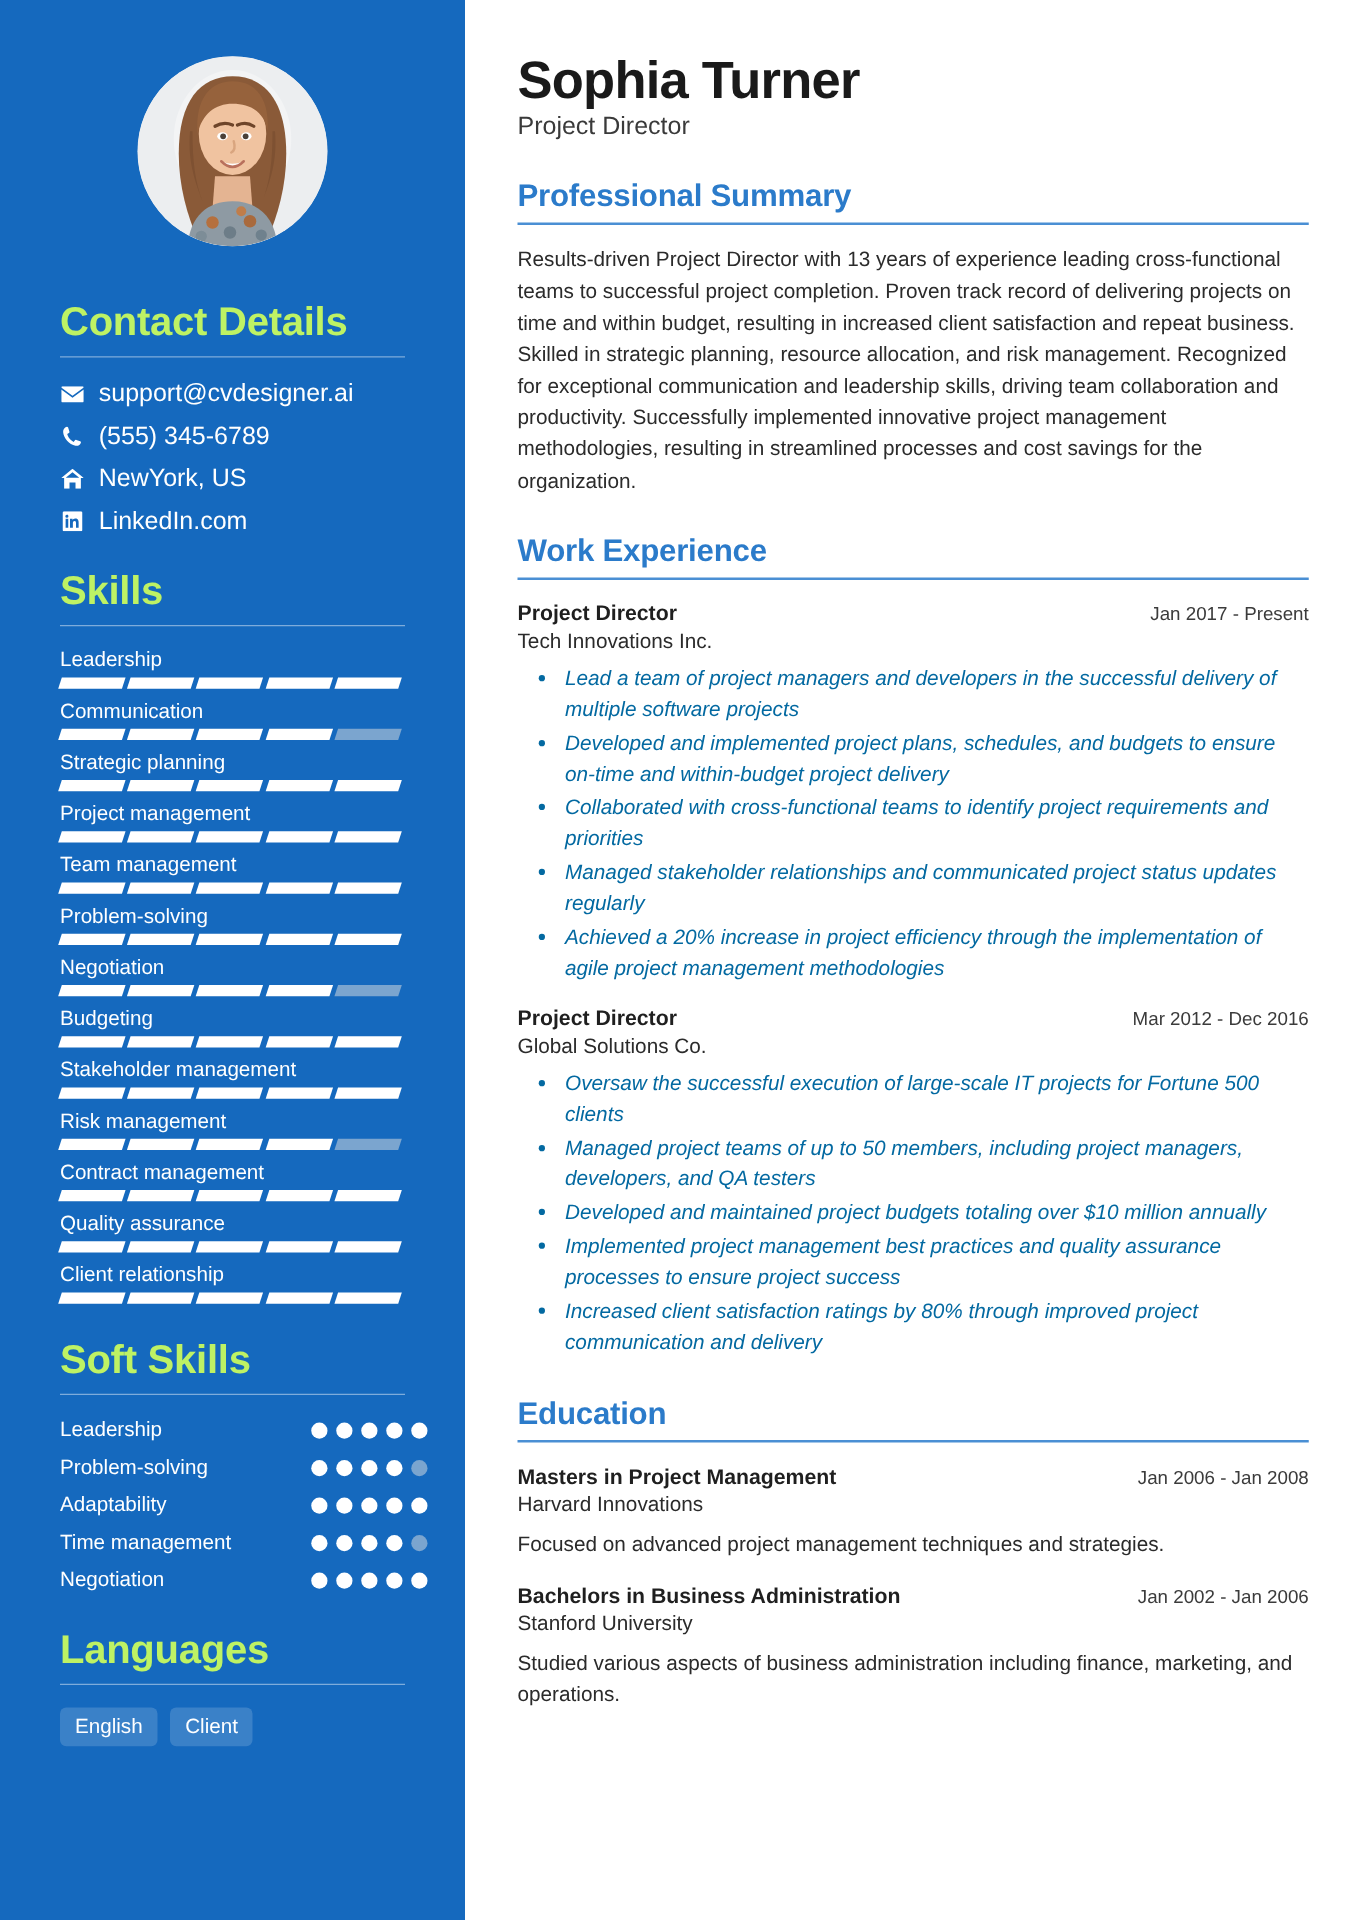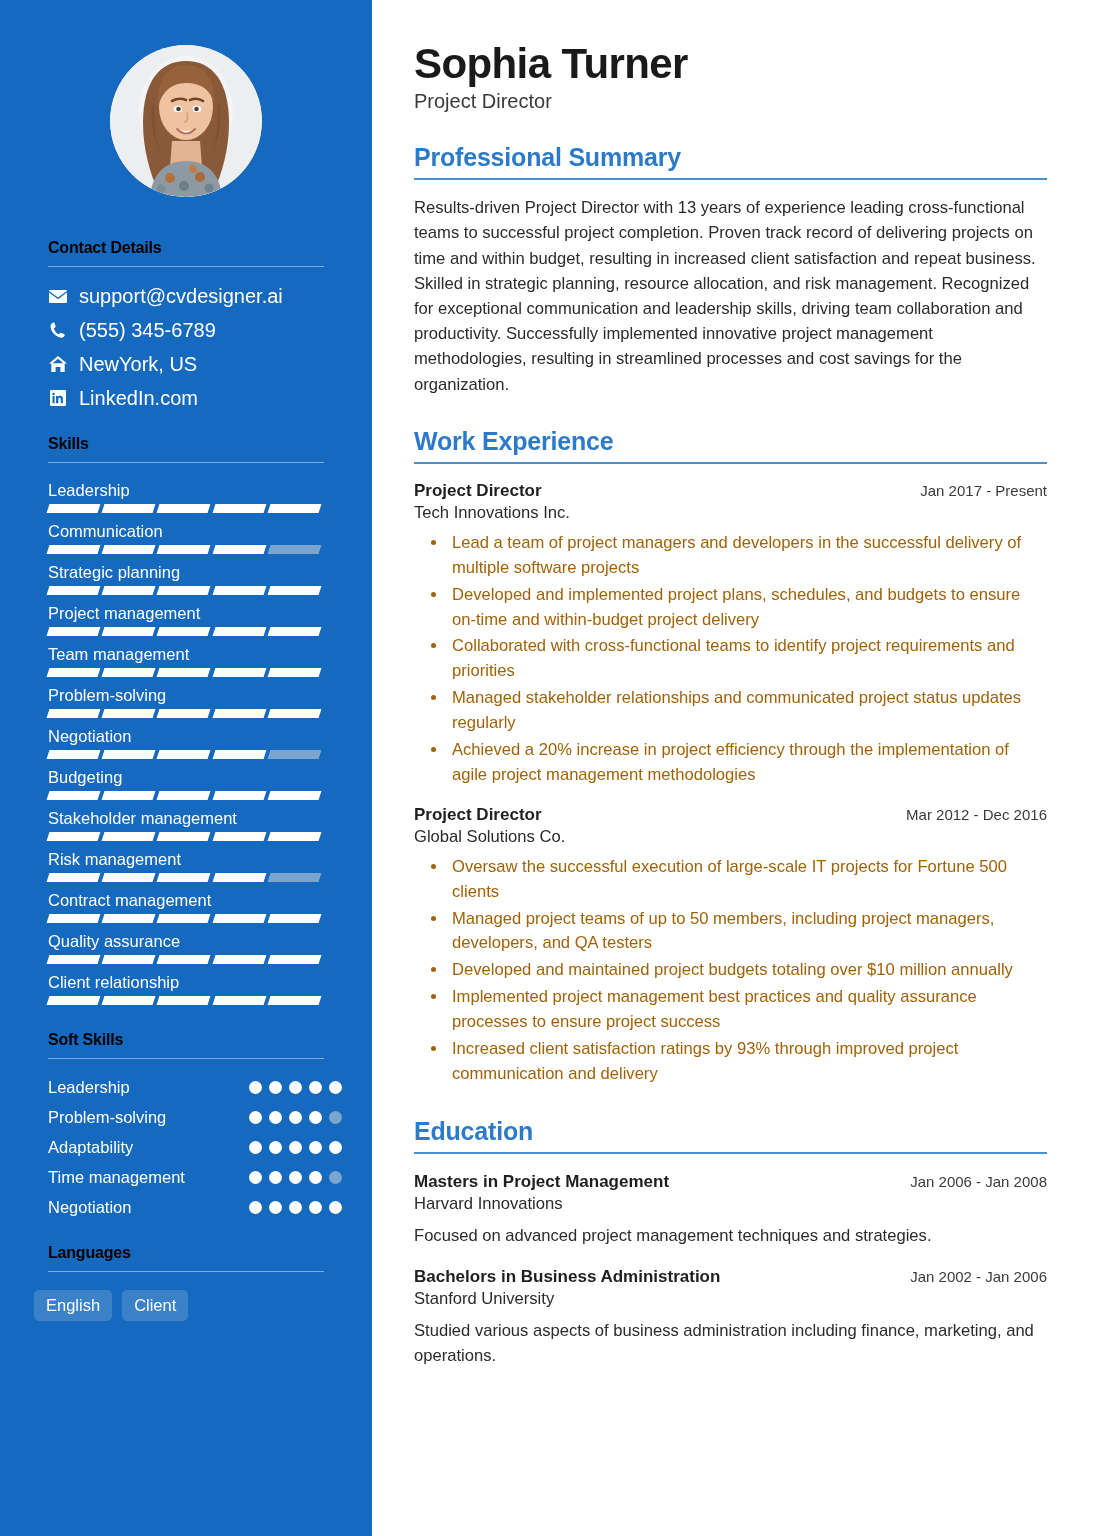--- a/index.html
+++ b/index.html
@@ -22,22 +22,22 @@
   }
   .photo-wrap { display: flex; justify-content: center; margin-bottom: 42px; }
   .photo {
     width: 152px; height: 152px; border-radius: 50%;
     background: #eceef0;
     overflow: hidden; position: relative;
   }
   .photo svg { display: block; width: 100%; height: 100%; }
 
   .side-h {
-    font-size: 16px; font-weight: bold; letter-spacing: -0.2px;
-    color: #000000; margin: 0 0 9px 18px;
+    font-size: 32px; font-weight: bold; letter-spacing: -0.2px;
+    color: #bef264; margin: 0 0 9px 18px;
   }
   .side-rule {
     height: 1px; background: rgba(255,255,255,.45);
     margin: 0 18px 18px 18px;
   }
   .side-block { margin-bottom: 26px; }
 
   
   .contact-list { margin: 0 0 0 18px; }
   .contact-row {
@@ -66,21 +66,21 @@
   .soft-row {
     display: flex; align-items: flex-start; justify-content: space-between;
     gap: 10px; margin-bottom: 9px;
   }
   .soft-name { font-size: 16.5px; line-height: 1.28; max-width: 175px; color:#fff; }
   .dots { display: flex; gap: 7px; padding-top: 4px; flex: 0 0 auto; }
   .dot { width: 13px; height: 13px; border-radius: 50%; background: #ffffff; }
   .dot.off { background: #7ba5cf; }
 
   
-  .lang-wrap { margin-left: 4px; display: flex; gap: 10px; flex-wrap: wrap; }
+  .lang-wrap { margin-left: 18px; display: flex; gap: 10px; flex-wrap: wrap; }
   .lang-chip {
     background: rgba(255,255,255,.16);
     border-radius: 5px;
     padding: 6px 12px 7px 12px;
     font-size: 16.5px; line-height: 1.1; color: #ffffff;
   }
 
   
   .main { flex: 1 1 auto; padding: 42px 48px 20px 42px; }
   .name {
@@ -105,22 +105,22 @@
   .entry-head {
     display: flex; align-items: baseline; justify-content: space-between; gap: 16px;
   }
   .entry-title { font-size: 17px; font-weight: bold; color: #1f1f1f; }
   .entry-date { font-size: 15px; color: #3b3b3b; white-space: nowrap; }
   .entry-org { font-size: 16.6px; color: #2b2b2b; margin-top: 2px; }
   .entry-desc { font-size: 16.6px; line-height: 1.5; color: #2b2b2b; margin-top: 10px; }
 
   .bullets { margin: 8px 0 0 0; padding-left: 34px; }
   .bullets li {
-    font-size: 16.6px; line-height: 1.5; color: #a16207;
-    margin-bottom: 2px; padding-left: 4px;
+    font-size: 16.6px; line-height: 1.5; color: #0369a1;
+    margin-bottom: 2px; padding-left: 4px; font-style: italic;
   }
 
   .edu-entry { margin-top: 18px; }
 </style>
 </head>
 <body>
 
 <div class="page">
 
   <aside class="sidebar">
@@ -429,21 +429,21 @@
             <div class="entry-head">
               <div class="entry-title">Project Director</div>
               <div class="entry-date">Mar 2012 - Dec 2016</div>
             </div>
             <div class="entry-org">Global Solutions Co.</div>
             <ul class="bullets">
               <li>Oversaw the successful execution of large-scale IT projects for Fortune 500 clients</li>
               <li>Managed project teams of up to 50 members, including project managers, developers, and QA testers</li>
               <li>Developed and maintained project budgets totaling over $10 million annually</li>
               <li>Implemented project management best practices and quality assurance processes to ensure project success</li>
-              <li>Increased client satisfaction ratings by 93% through improved project communication and delivery</li>
+              <li>Increased client satisfaction ratings by 80% through improved project communication and delivery</li>
             </ul>
           </div>
         </div>
     </section>
 
     <section class="sec">
       <h2 class="sec-title">Education</h2>
       <div class="sec-rule"></div>
       <div id="edu-list">
           <div class="edu-entry">

